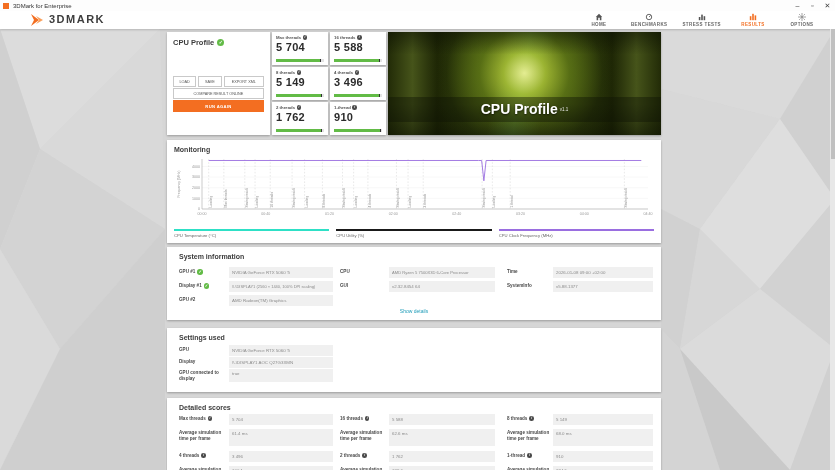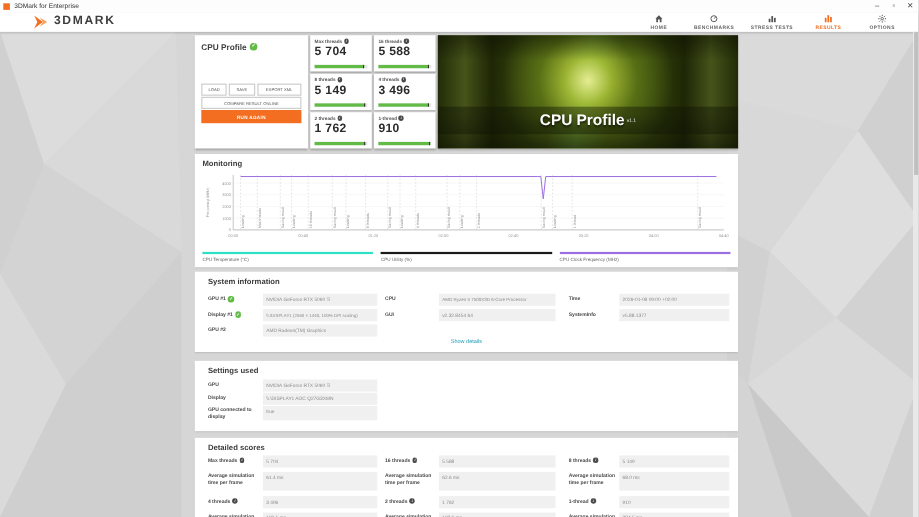--- a/index.html
+++ b/index.html
@@ -20,21 +20,21 @@
   .navitems { margin-left:auto; margin-right:16px; display:flex; gap:15px; }
   .navitem { display:flex; flex-direction:column; align-items:center; cursor:pointer; min-width:34px; }
   .navitem .nicon { height:8px; display:flex; align-items:center; color:#555; }
   .navitem .nlabel { font-size:4.5px; font-weight:bold; letter-spacing:.4px; color:#666; margin-top:1px; }
   .navitem.active .nlabel { color:#f36e21; }
   .navitem.active .nicon { color:#f36e21; }
 
   
   .content { position:absolute; top:29px; left:0; width:835px; height:441px; overflow:hidden; }
   .bgpoly { position:absolute; top:0; left:0; }
-  .col { position:absolute; left:177px; top:0; width:591px; height:441px; }
+  .col { position:absolute; left:167px; top:0; width:591px; height:441px; }
   .card { position:absolute; background:#fff; box-shadow:0 1px 2px rgba(0,0,0,.28); }
 
   
   .panel-result { left:0; top:3px; width:103px; height:103px; padding:6px; }
   .panel-title { font-size:7.5px; font-weight:bold; color:#3c3c3c; display:flex; align-items:center; gap:3px; }
   .check { width:7px; height:7px; border-radius:50%; background:#62bb46; color:#fff; font-size:5px; line-height:7px; text-align:center; display:inline-block; }
   .btnrow { position:absolute; left:6px; right:6px; top:44px; display:flex; gap:2px; }
   .sbtn { border:1px solid #c9c9c9; background:#fff; font-size:3.8px; color:#555; text-align:center; padding:2.5px 0; cursor:pointer; flex:1; }
   .sbtn.wide { flex:1.8; }
   .btn-compare { position:absolute; left:6px; right:6px; top:56px; border:1px solid #c9c9c9; background:#fff; font-size:3.8px; color:#555; text-align:center; padding:2.5px 0; cursor:pointer; }

